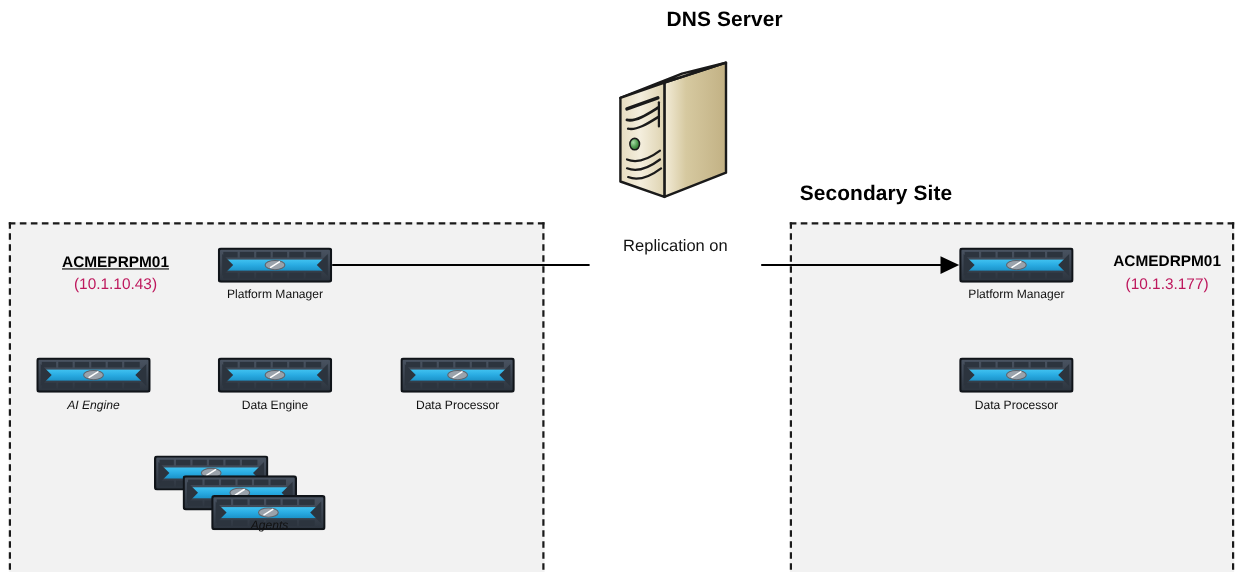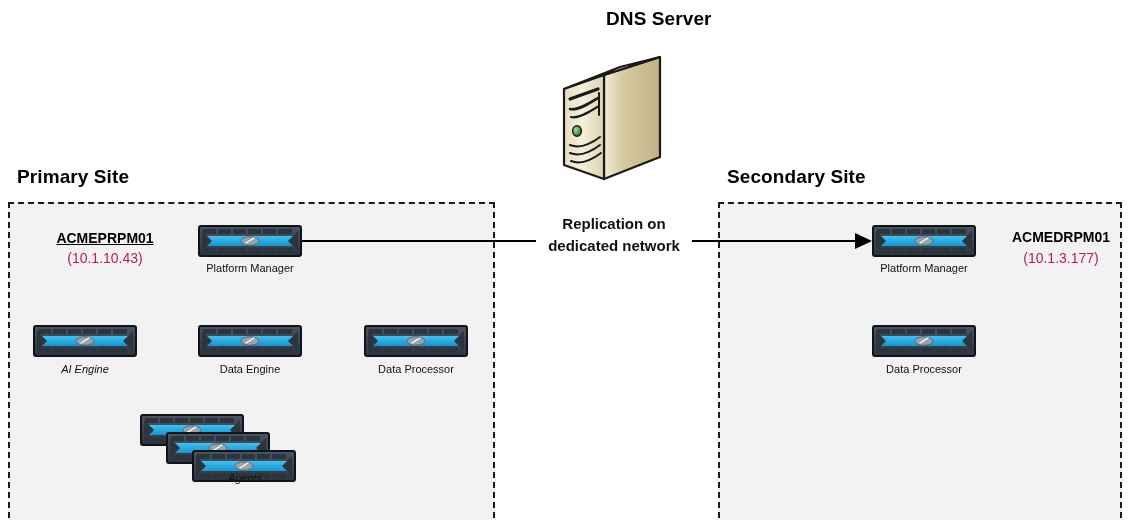--- a/index.html
+++ b/index.html
@@ -58,21 +58,20 @@
     white-space: nowrap;
     text-align: center;
   }
   .link-label {
     position: absolute;
     font-size: 15px;
     color: #111111;
     text-align: center;
     line-height: 1.45;
     white-space: nowrap;
-    font-weight: bold;
   }
 
   
   .switch {
     position: absolute;
     width: 104px;
     height: 32px;
   }
   .switch svg { display: block; }
 
@@ -137,21 +136,20 @@
       <path d="M43,40 L43,62" stroke="#1a1a1a" stroke-width="2" stroke-linecap="round" fill="none"></path>
 
       <ellipse cx="21" cy="78" rx="4.4" ry="5.2" fill="url(#ledGrad)" stroke="#1a1a1a" stroke-width="1.4"></ellipse>
 
       <path d="M14,92 C24,96 36,90 44,84" stroke="#1a1a1a" stroke-width="2" stroke-linecap="round" fill="none"></path>
       <path d="M14,100 C24,104 36,98 44,92" stroke="#1a1a1a" stroke-width="2" stroke-linecap="round" fill="none"></path>
       <path d="M15,108 C25,112 37,106 45,100" stroke="#1a1a1a" stroke-width="2" stroke-linecap="round" fill="none"></path>
     </svg>
   </div>
 
-  <div class="site-title" style="left:17px; top:166px;">Primary Site</div>
 
   <div class="site-box" style="left:8px; top:202px; width:487px; height:326px;"></div>
 
   <div class="host-name" style="left:40px; top:230px; width:130px;text-decoration:underline;">ACMEPRPM01</div>
   <div class="host-ip" style="left:40px; top:250px; width:130px;">(10.1.10.43)</div>
 
   <div class="switch" style="left:198px; top:225px;">
     <svg width="104" height="32" viewBox="0 0 104 32" xmlns="http://www.w3.org/2000/svg">
       <defs>
         <linearGradient id="swBand" x1="0" y1="0" x2="0" y2="1">
@@ -403,16 +401,15 @@
 
     <line x1="302" y1="241" x2="536" y2="241" stroke="#000000" stroke-width="1.8"></line>
 
     <line x1="692" y1="241" x2="856" y2="241" stroke="#000000" stroke-width="1.8"></line>
 
     <path d="M855,233 L872,241 L855,249 Z" fill="#000000"></path>
   </svg>
 
   <div class="link-label" style="left:536px; top:213px; width:156px;">
     <div>Replication on</div>
-    <div>dedicated network</div>
   </div>
 
 </div>
 
 </body></html>

